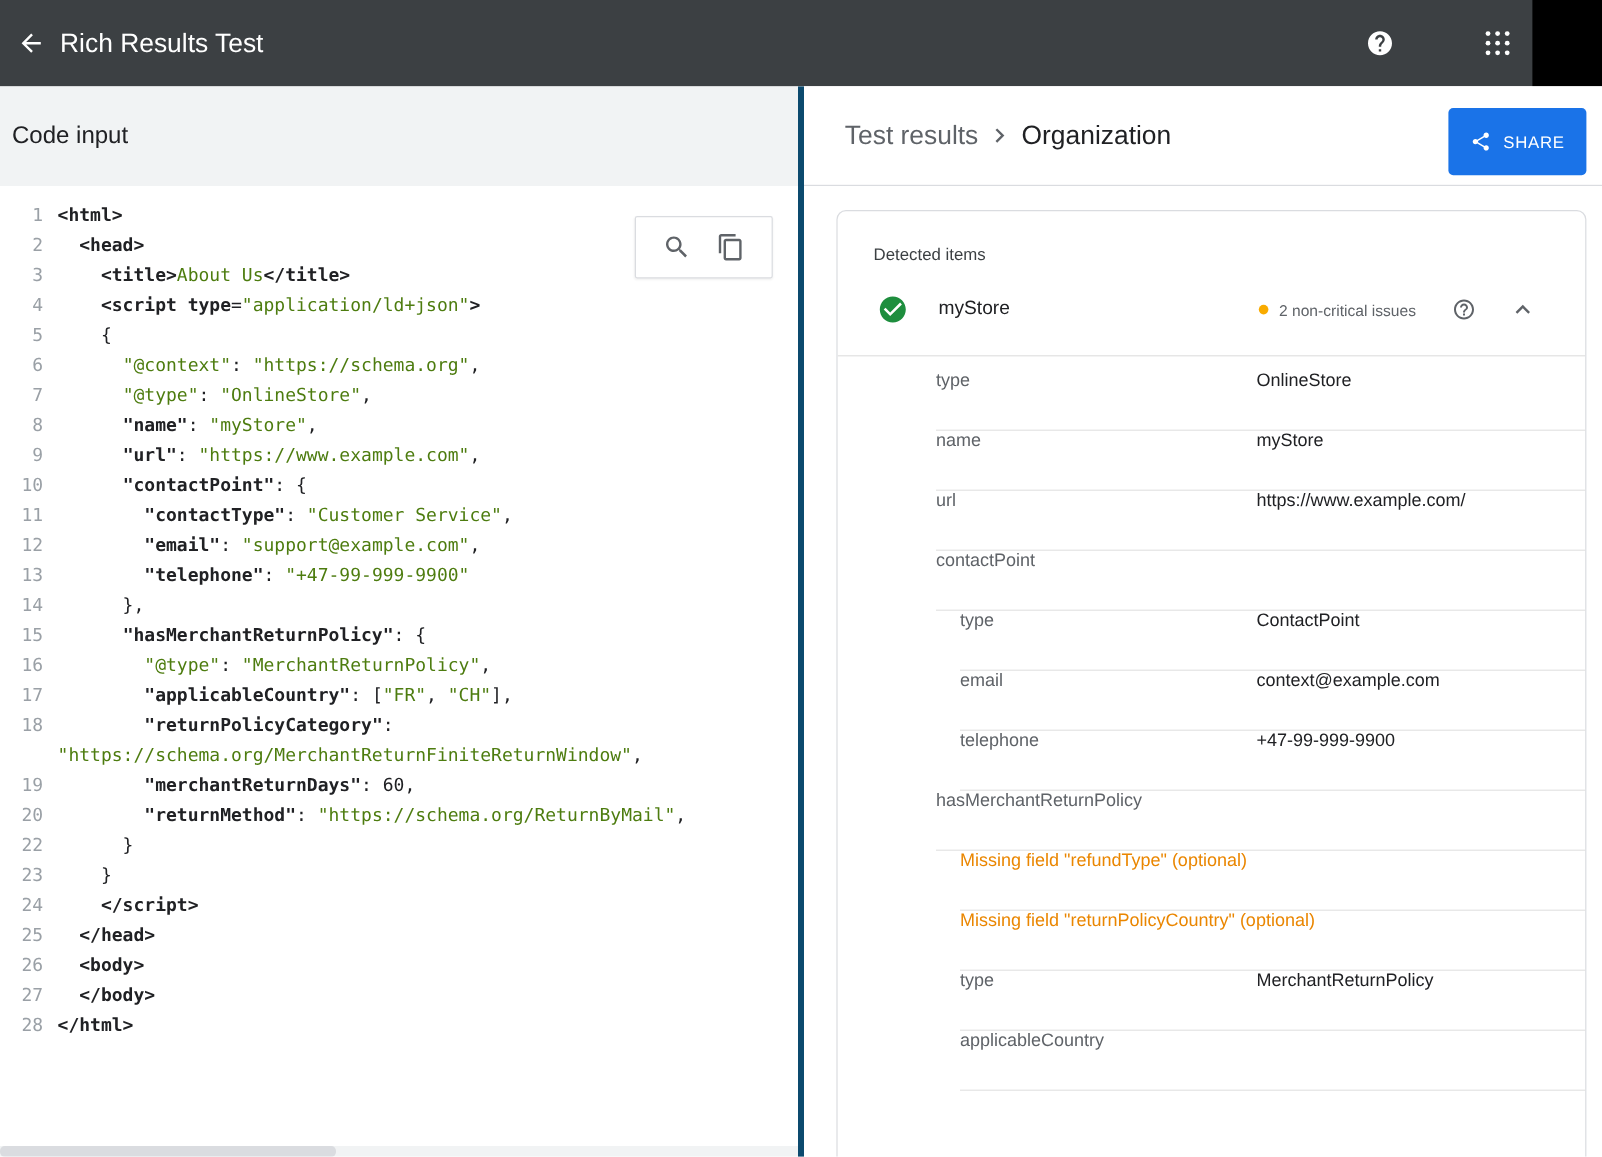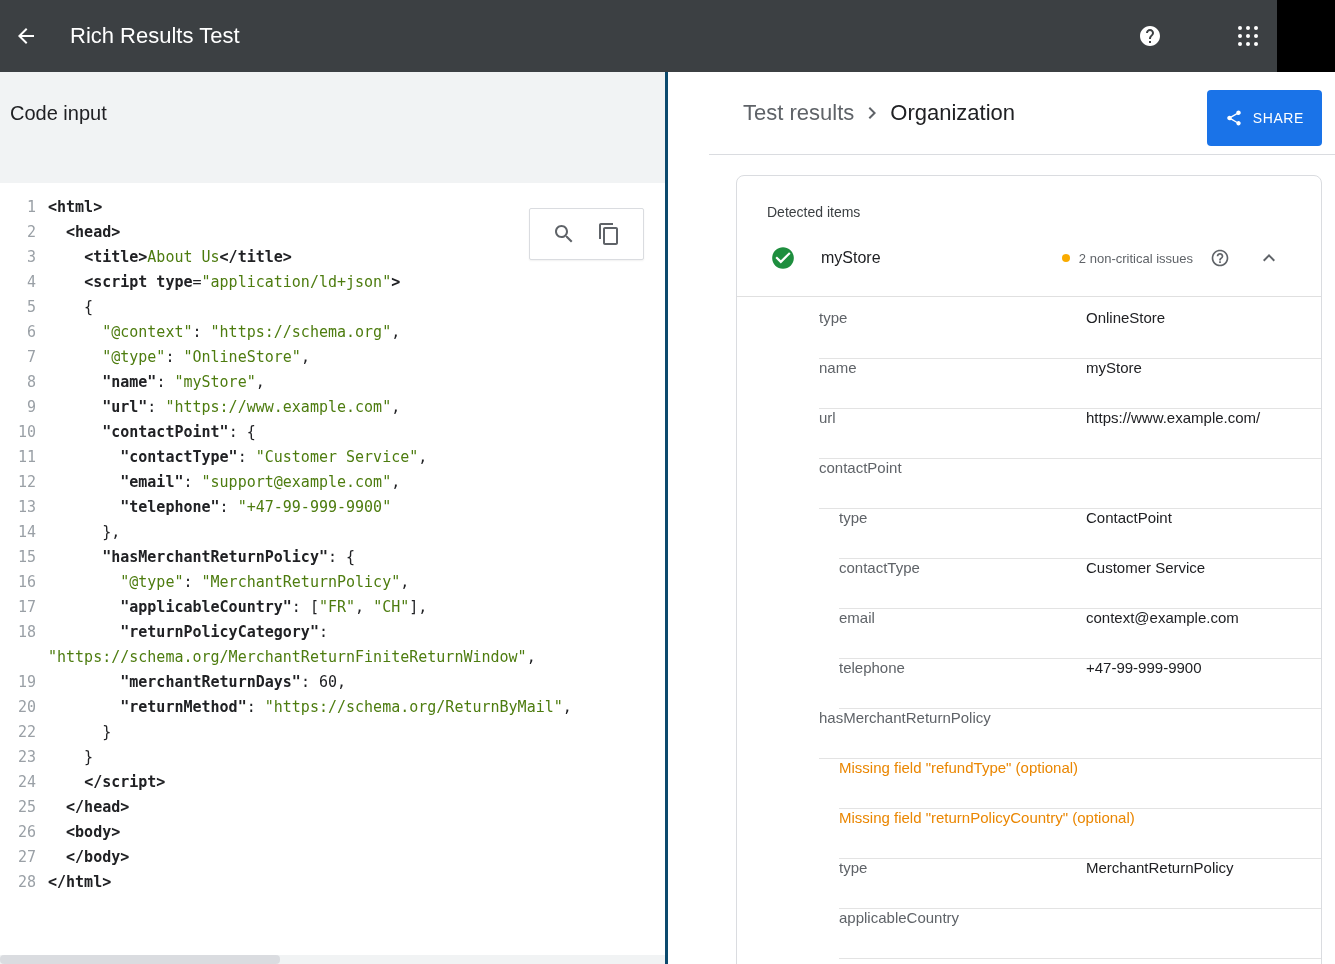--- a/index.html
+++ b/index.html
@@ -3,70 +3,70 @@
 <meta charset="utf-8">
 <style>
   * { margin:0; padding:0; box-sizing:border-box; }
   html,body { width:1335px; height:964px; overflow:hidden; background:#fff;
               font-family:"Liberation Sans", sans-serif; }
 
   
   .topbar { height:72px; background:#3c4043; display:flex; align-items:center; }
   .icon24 { width:24px; height:24px; display:block; }
   .back-btn { margin-left:14px; cursor:pointer; flex:none; }
-  .topbar-title { color:#ffffff; font-size:22px; font-weight:400; margin-left:32px; }
+  .topbar-title { color:#ffffff; font-size:22px; font-weight:400; margin-left:12px; }
   .topbar-spacer { flex:1; }
   .help-btn { margin-right:74px; cursor:pointer; flex:none; }
   .apps-btn { margin-right:17px; cursor:pointer; flex:none; }
   .profile-box { width:58px; height:72px; background:#000; flex:none; }
 
   
   .main { display:flex; height:892px; }
 
   
-  .left-panel { width:665px; flex:none; background:#f1f3f4; display:flex; flex-direction:column;gap:28px; }
+  .left-panel { width:665px; flex:none; background:#f1f3f4; display:flex; flex-direction:column; }
   .left-header { height:83px; flex:none; display:flex; align-items:center; padding-left:10px; }
   .left-header .panel-title { font-size:20px; font-weight:500; color:#202124; }
   .code-area { position:relative; flex:1; background:#ffffff; overflow:hidden; padding-top:12px; }
   .code-line { display:flex; height:25px; line-height:25px;
                font-family:"DejaVu Sans Mono", monospace; font-size:15px; }
   .ln { width:36px; flex:none; text-align:right; color:#9aa0a6; user-select:none; }
   .lc { padding-left:12px; white-space:pre; }
   .seg-k { color:#202124; font-weight:700; }
   .seg-s { color:#4d7c0f;margin-top:48px; }
   .seg-p { color:#202124; }
   .code-toolbar { position:absolute; top:25px; right:21px; width:115px; height:52px;
                   background:#fff; border:1px solid #dadce0; border-radius:2px;
                   display:flex; align-items:center; justify-content:space-evenly;
                   box-shadow:0 1px 2px rgba(0,0,0,.06); }
   .tool-btn { cursor:pointer; }
   .hscrollbar { position:absolute; left:0; right:0; bottom:0; height:9px; background:#f1f3f4; }
   .hscrollbar .thumb { width:280px; height:9px; border-radius:4px; background:#dadce0; cursor:pointer; }
 
   
-  .right-panel { flex:1; background:#fff; border-left:3px solid #0c4a6e;
-                 display:flex; flex-direction:column;padding-left:41px; }
+  .right-panel { flex:1; background:#fff; border-left:5px solid #0c4a6e;
+                 display:flex; flex-direction:column; }
   .right-header { position:relative; height:83px; flex:none; border-bottom:1px solid #dadce0;
                   display:flex; align-items:center; padding-left:34px; background:#fff; }
   .crumb-parent { font-size:22px; color:#5f6368; cursor:pointer; }
   .crumb-sep { width:24px; height:24px; margin:0 6px; }
   .crumb-current { font-size:22px; color:#202124; }
   .share-btn { position:absolute; right:13px; top:18px; height:56px; padding:0 18px;
                background:#1a73e8; border:none; border-radius:4px; color:#fff;
                font-family:inherit; font-size:14px; font-weight:500; letter-spacing:.6px;
                display:flex; align-items:center; gap:10px; cursor:pointer; }
   .share-icon { width:18px; height:18px; }
 
   .results-body { flex:1; overflow:hidden; padding:20px 13px 0 27px; }
   .card { border:1px solid #dadce0; border-radius:8px; background:#fff; height:940px; overflow:hidden; }
   .detected-label { padding:28px 0 0 30px; font-size:14px; color:#3c4043; }
   .entity-row { display:flex; align-items:center; height:76px; padding:0 40px 0 33px; }
   .check-icon { width:26px; height:26px; flex:none; }
   .entity-name { font-size:16px; color:#202124; margin-left:25px; flex:1; }
-  .issues { display:flex; align-items:center; gap:9px; margin-right:17px; }
+  .issues { display:flex; align-items:center; gap:9px; margin-right:30px; }
   .issues-dot { width:8px; height:8px; border-radius:50%; background:#f9ab00; }
   .issues-text { font-size:13px; color:#5f6368; }
   .help-outline { width:20px; height:20px; margin-right:27px; cursor:pointer; }
   .chevron-up { width:24px; height:24px; cursor:pointer; }
   .entity-divider { height:1px; background:#e0e0e0; }
 
   .prop-rows { padding-top:12px; }
   .prop-row { position:relative; height:50px; display:flex; align-items:flex-start;
               --pad:82px; padding-left:var(--pad); }
   .prop-row.indent { --pad:102px; }
@@ -291,24 +291,20 @@
               <span class="prop-value">https://www.example.com/</span>
             </div>
             <div class="prop-row group">
               <span class="prop-label">contactPoint</span>
             </div>
             <div class="prop-row pair indent">
               <span class="prop-label">type</span>
               <span class="prop-value">ContactPoint</span>
             </div>
             <div class="prop-row pair indent">
-              <span class="prop-label">contactType</span>
-              <span class="prop-value">Customer Service</span>
-            </div>
-            <div class="prop-row pair indent">
               <span class="prop-label">email</span>
               <span class="prop-value">context@example.com</span>
             </div>
             <div class="prop-row pair indent">
               <span class="prop-label">telephone</span>
               <span class="prop-value">+47-99-999-9900</span>
             </div>
             <div class="prop-row group">
               <span class="prop-label">hasMerchantReturnPolicy</span>
             </div>

